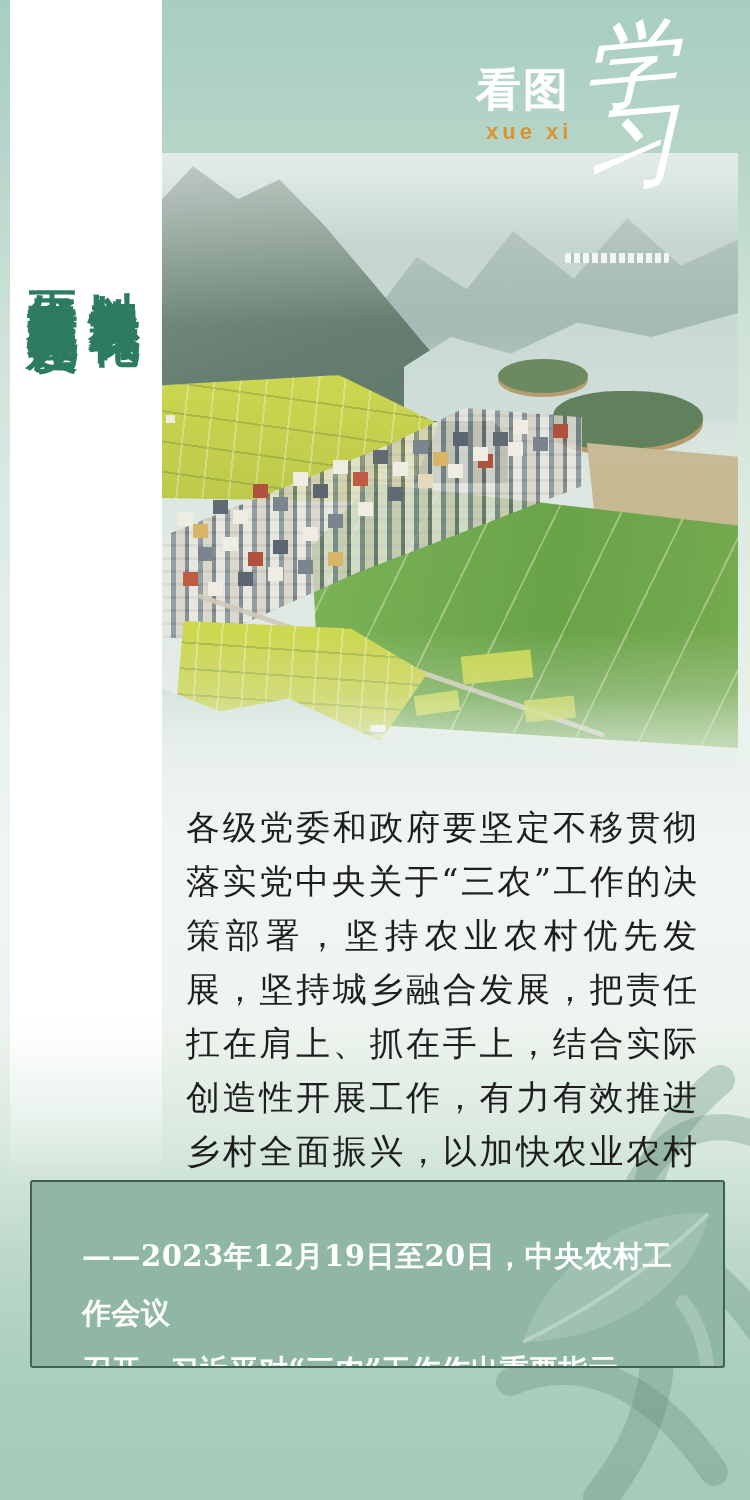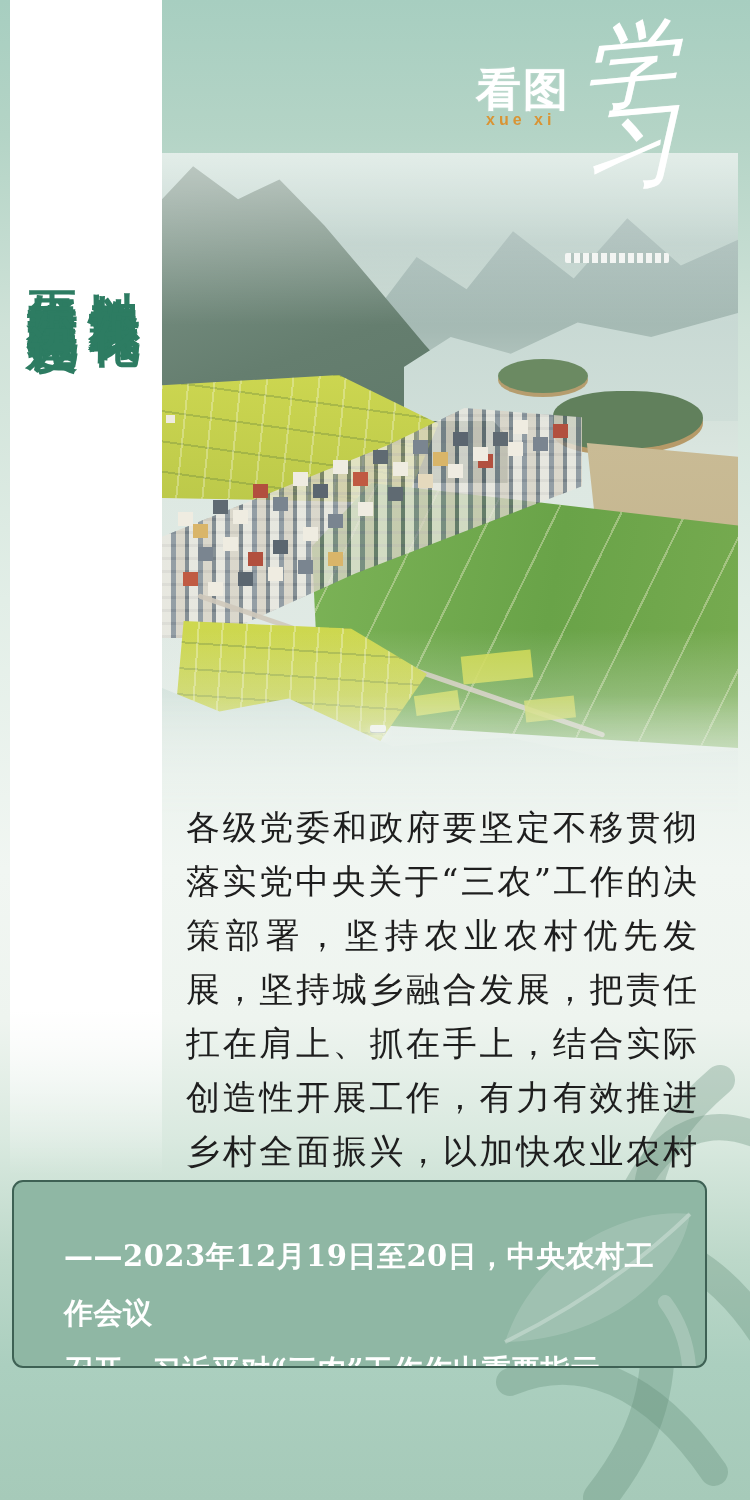--- a/index.html
+++ b/index.html
@@ -32,23 +32,23 @@
     font-weight:bold;font-size:45px;letter-spacing:2px;color:#ffffff;
     text-shadow:0 0 2px rgba(255,255,255,.4);
   }
   .brand-script{
     position:absolute;left:583px;top:22px;width:170px;
     font-size:94px;line-height:80px;color:#ffffff;font-style:italic;
     transform:rotate(-5deg) skewX(-4deg);
     text-shadow:0 0 1px rgba(255,255,255,.6);
   }
   .brand-pinyin{
-    position:absolute;left:486px;top:111px;
+    position:absolute;left:486px;top:119px;
     font-family:"Liberation Sans","DejaVu Sans",sans-serif;
-    font-weight:bold;font-size:16px;letter-spacing:4px;color:#d99434;
+    font-weight:bold;font-size:22px;letter-spacing:4px;color:#d99434;
   }
   
   .photo{
     position:absolute;left:162px;top:153px;width:576px;height:662px;overflow:hidden;
     background:linear-gradient(180deg,#c6dbd2 0,#b3c9c2 90px,#cbdad3 170px,#dde8e2 330px,#e4ece7 100%);
     -webkit-mask-image:linear-gradient(180deg,#000 0%,#000 82%,rgba(0,0,0,.55) 92%,transparent 100%);
     mask-image:linear-gradient(180deg,#000 0%,#000 82%,rgba(0,0,0,.55) 92%,transparent 100%);
   }
   .photo *{position:absolute;}
   .p-mtn-right{
@@ -148,22 +148,22 @@
     inset:0;background:linear-gradient(180deg,rgba(255,255,255,.5),rgba(255,255,255,0) 26%,rgba(255,255,255,0) 72%,rgba(238,244,240,.75) 100%);
   }
   
   .body-text{
     position:absolute;left:186px;top:800px;width:512px;
     font-size:34px;line-height:54px;letter-spacing:1.1px;
     color:#1e1e1e;text-align:justify;
   }
   
   .quote-box{
-    position:absolute;left:12px;top:1180px;width:695px;height:188px;
-    box-sizing:border-box;background:#8fb7a4;border:2px solid #3e6154;border-radius:11px;
+    position:absolute;left:30px;top:1180px;width:695px;height:188px;
+    box-sizing:border-box;background:#8fb7a4;border:2px solid #3e6154;border-radius:3px;
     overflow:hidden;
   }
   .quote-text{
     position:absolute;left:50px;top:46px;width:610px;
     font-size:29px;line-height:57px;font-weight:bold;color:#ffffff;letter-spacing:.5px;
   }
   .quote-text span{display:block;}
   .box-leaf{position:absolute;right:0;top:0;}
   
   .watermark{position:absolute;right:-18px;top:1050px;}

